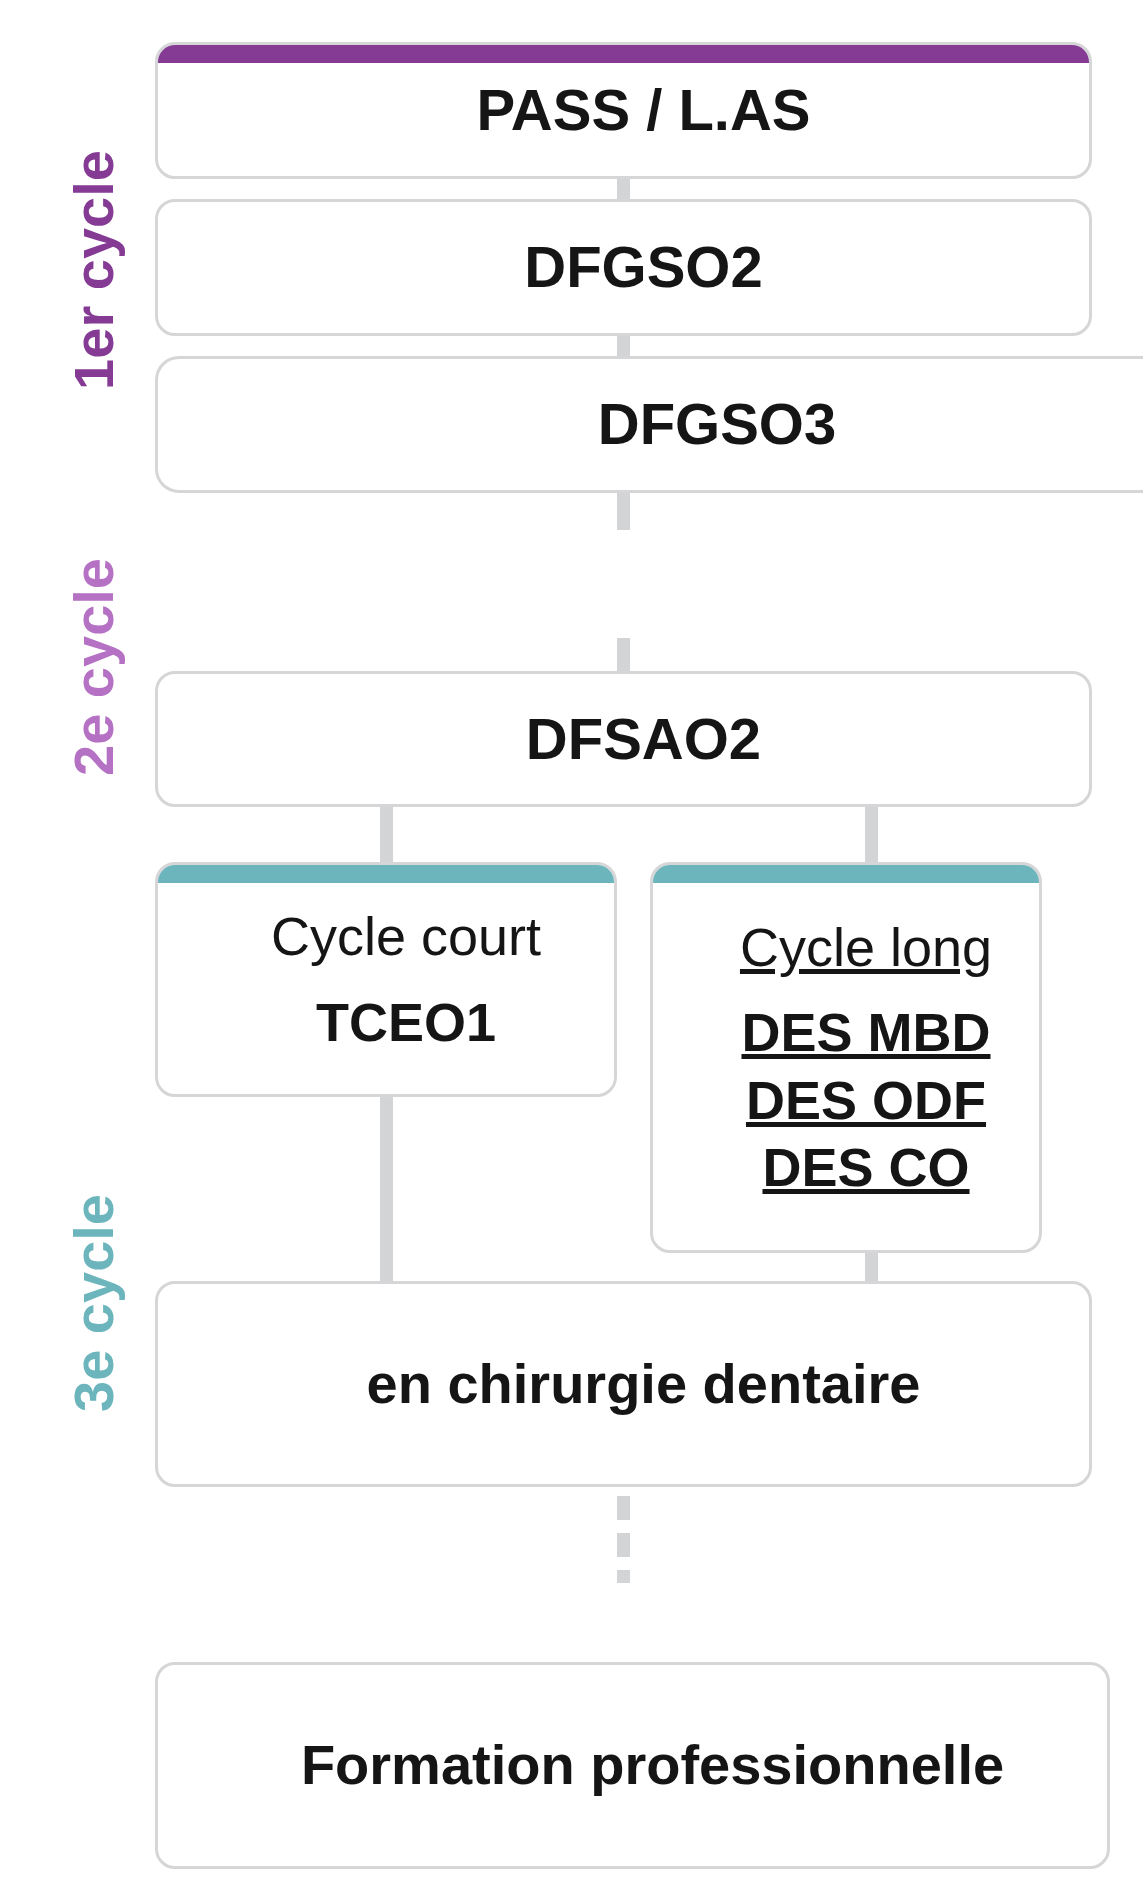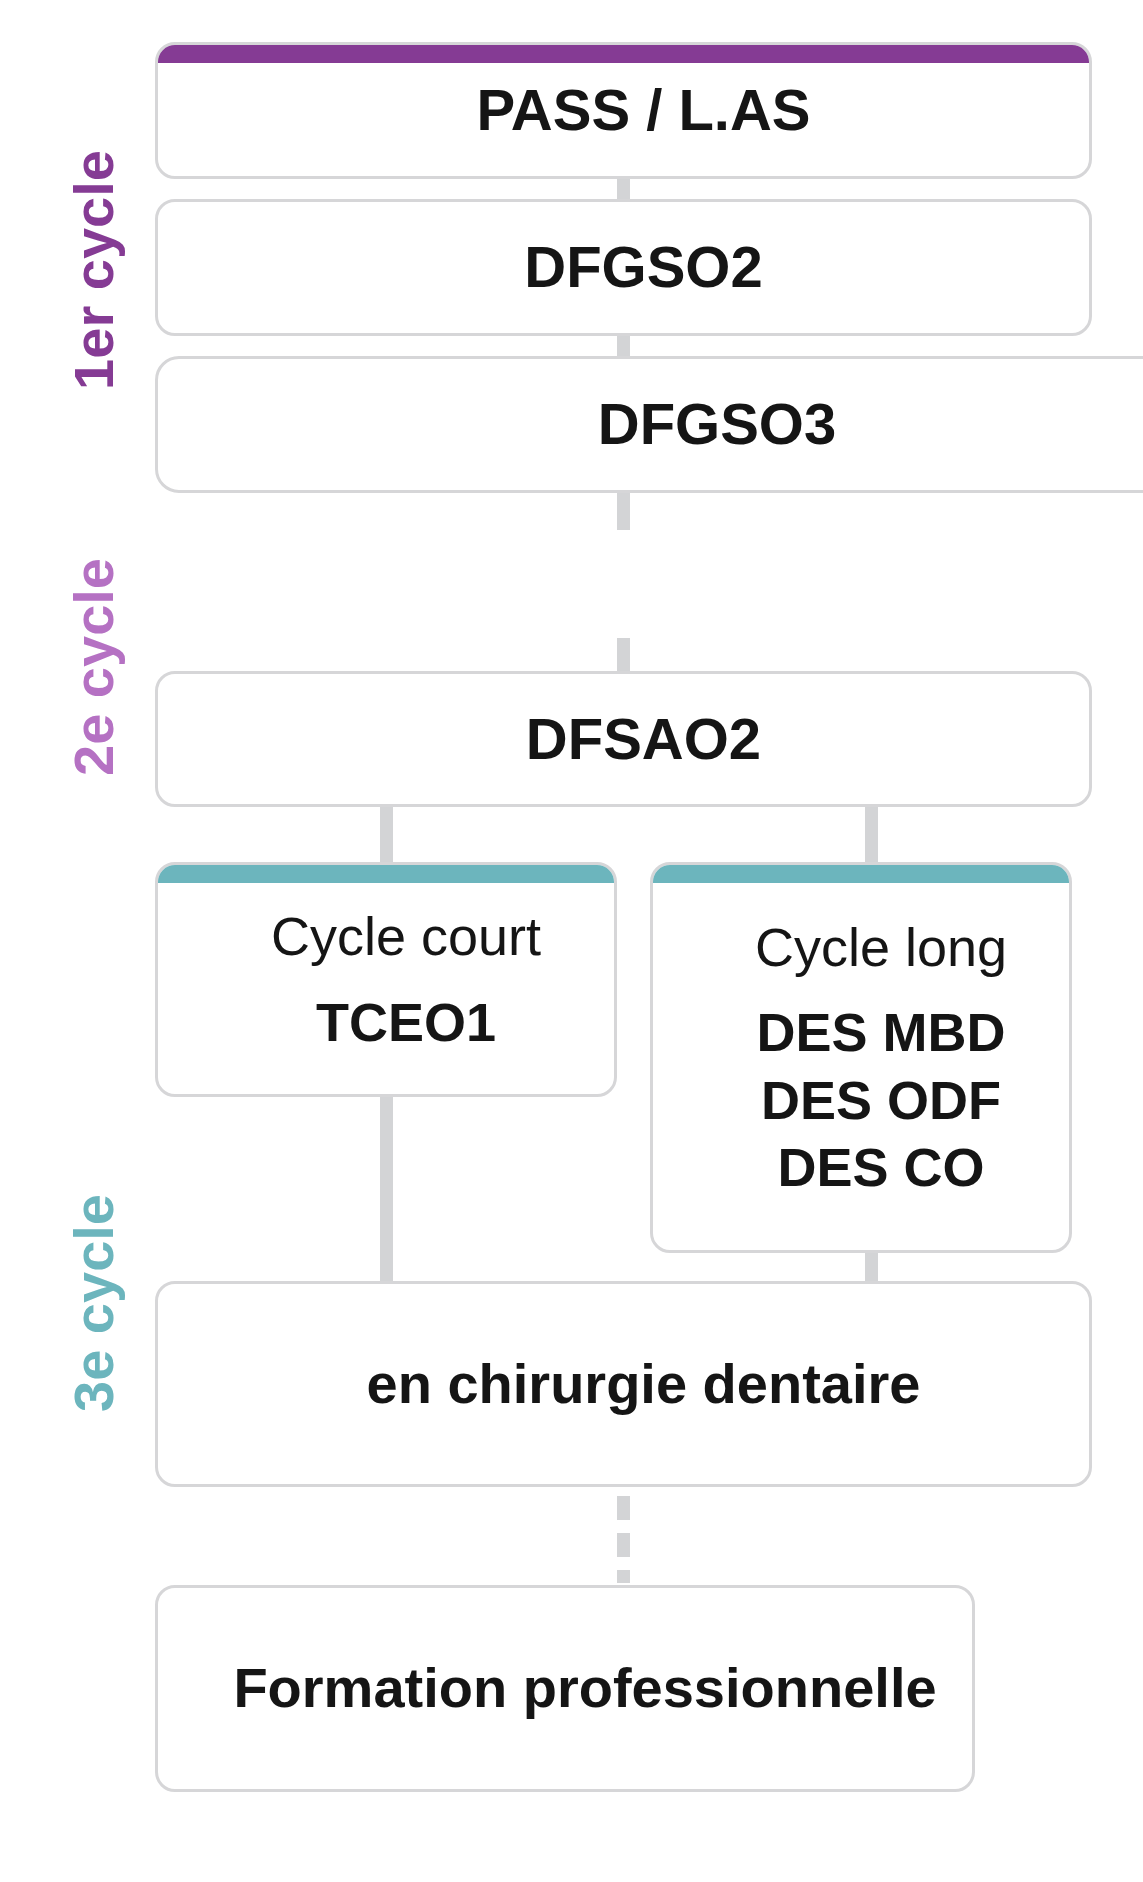--- a/index.html
+++ b/index.html
@@ -131,32 +131,32 @@
 
   <div class="box" style="left:155px; top:862px; width:462px; height:235px;">
     <div class="topbar bar-teal"></div>
     <div class="stack">
       <div class="sub-title">Cycle court</div>
       <div class="gap18"></div>
       <div class="sub-bold">TCEO1</div>
     </div>
   </div>
 
-  <div class="box" style="left:650px; top:862px; width:422px; height:391px;">
+  <div class="box" style="left:650px; top:862px; width:392px; height:391px;text-decoration:underline;">
     <div class="topbar bar-teal"></div>
     <div class="stack">
       <div class="sub-title">Cycle long</div>
       <div class="gap18"></div>
       <div class="sub-bold">DES MBD</div>
       <div class="sub-bold">DES ODF</div>
       <div class="sub-bold">DES CO</div>
     </div>
   </div>
 
   <div class="box" style="left:155px; top:1281px; width:937px; height:206px;">
     <div class="two-line">en chirurgie dentaire</div>
   </div>
 
-  <div class="box" style="left:155px; top:1585px; width:820px; height:207px;align-items:center;">
+  <div class="box" style="left:155px; top:1662px; width:955px; height:207px;align-items:center;">
     <div class="two-line">Formation professionnelle</div>
   </div>
 
 </div>
 
 </body></html>

